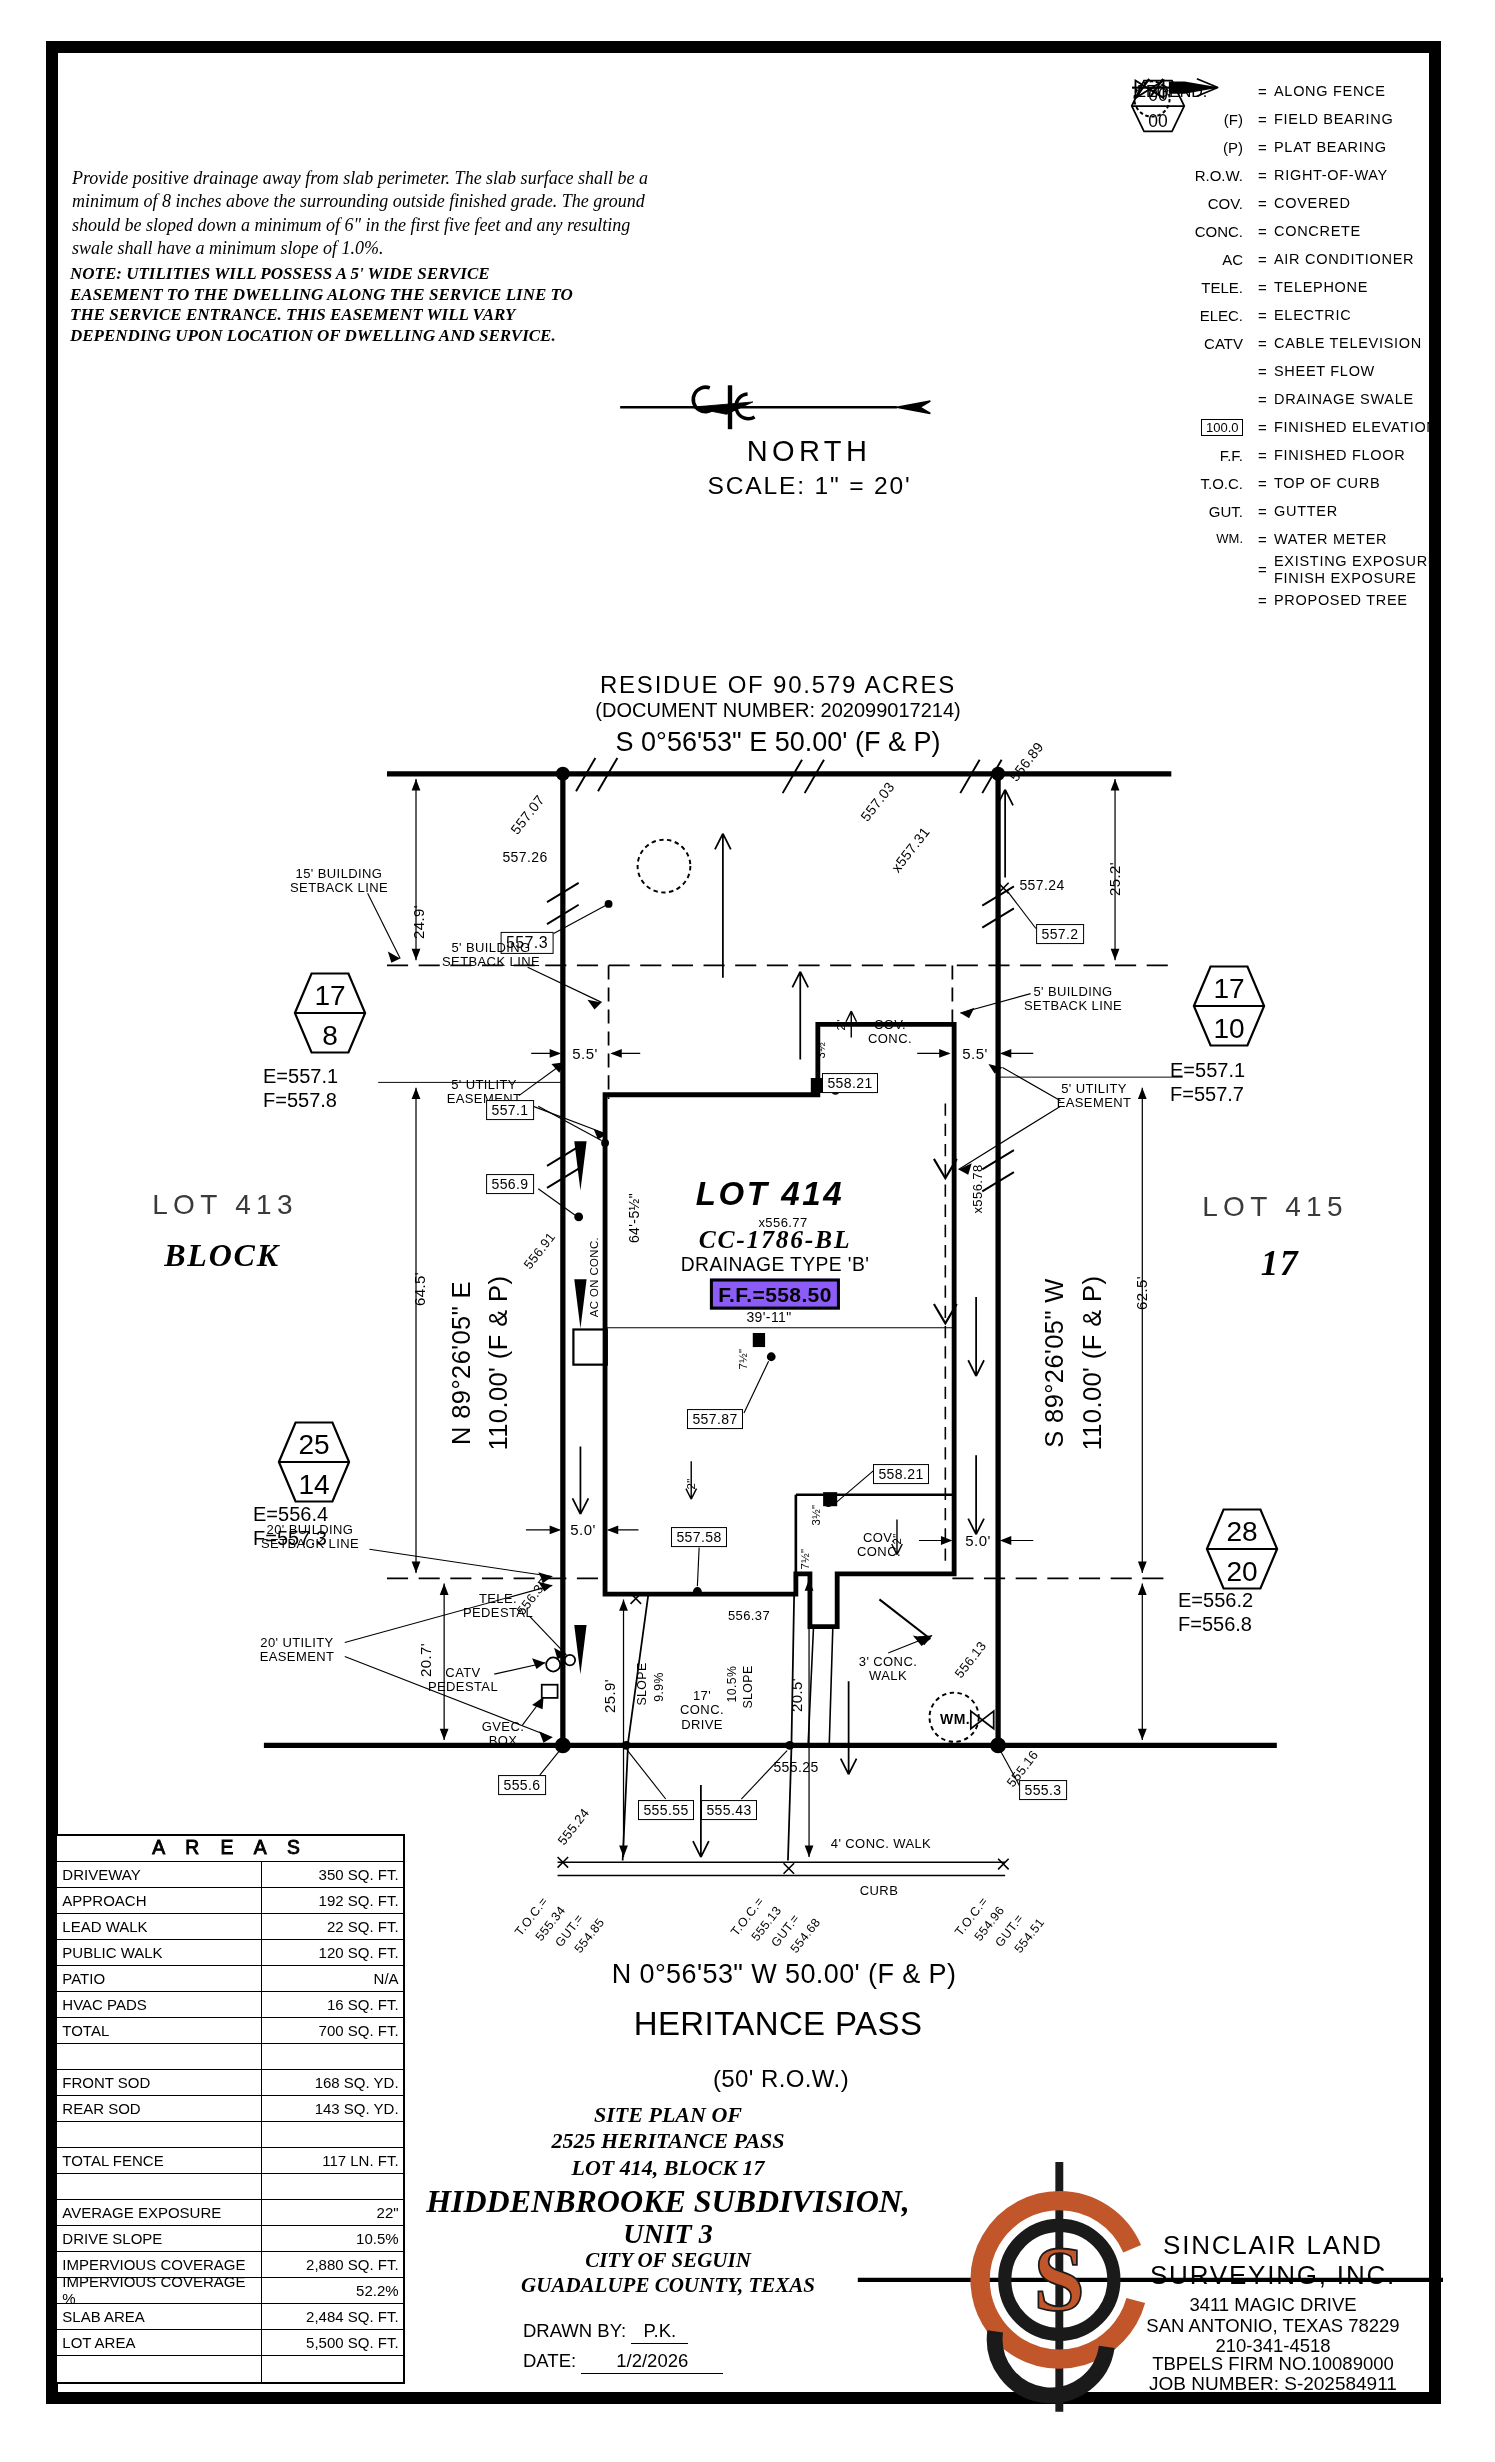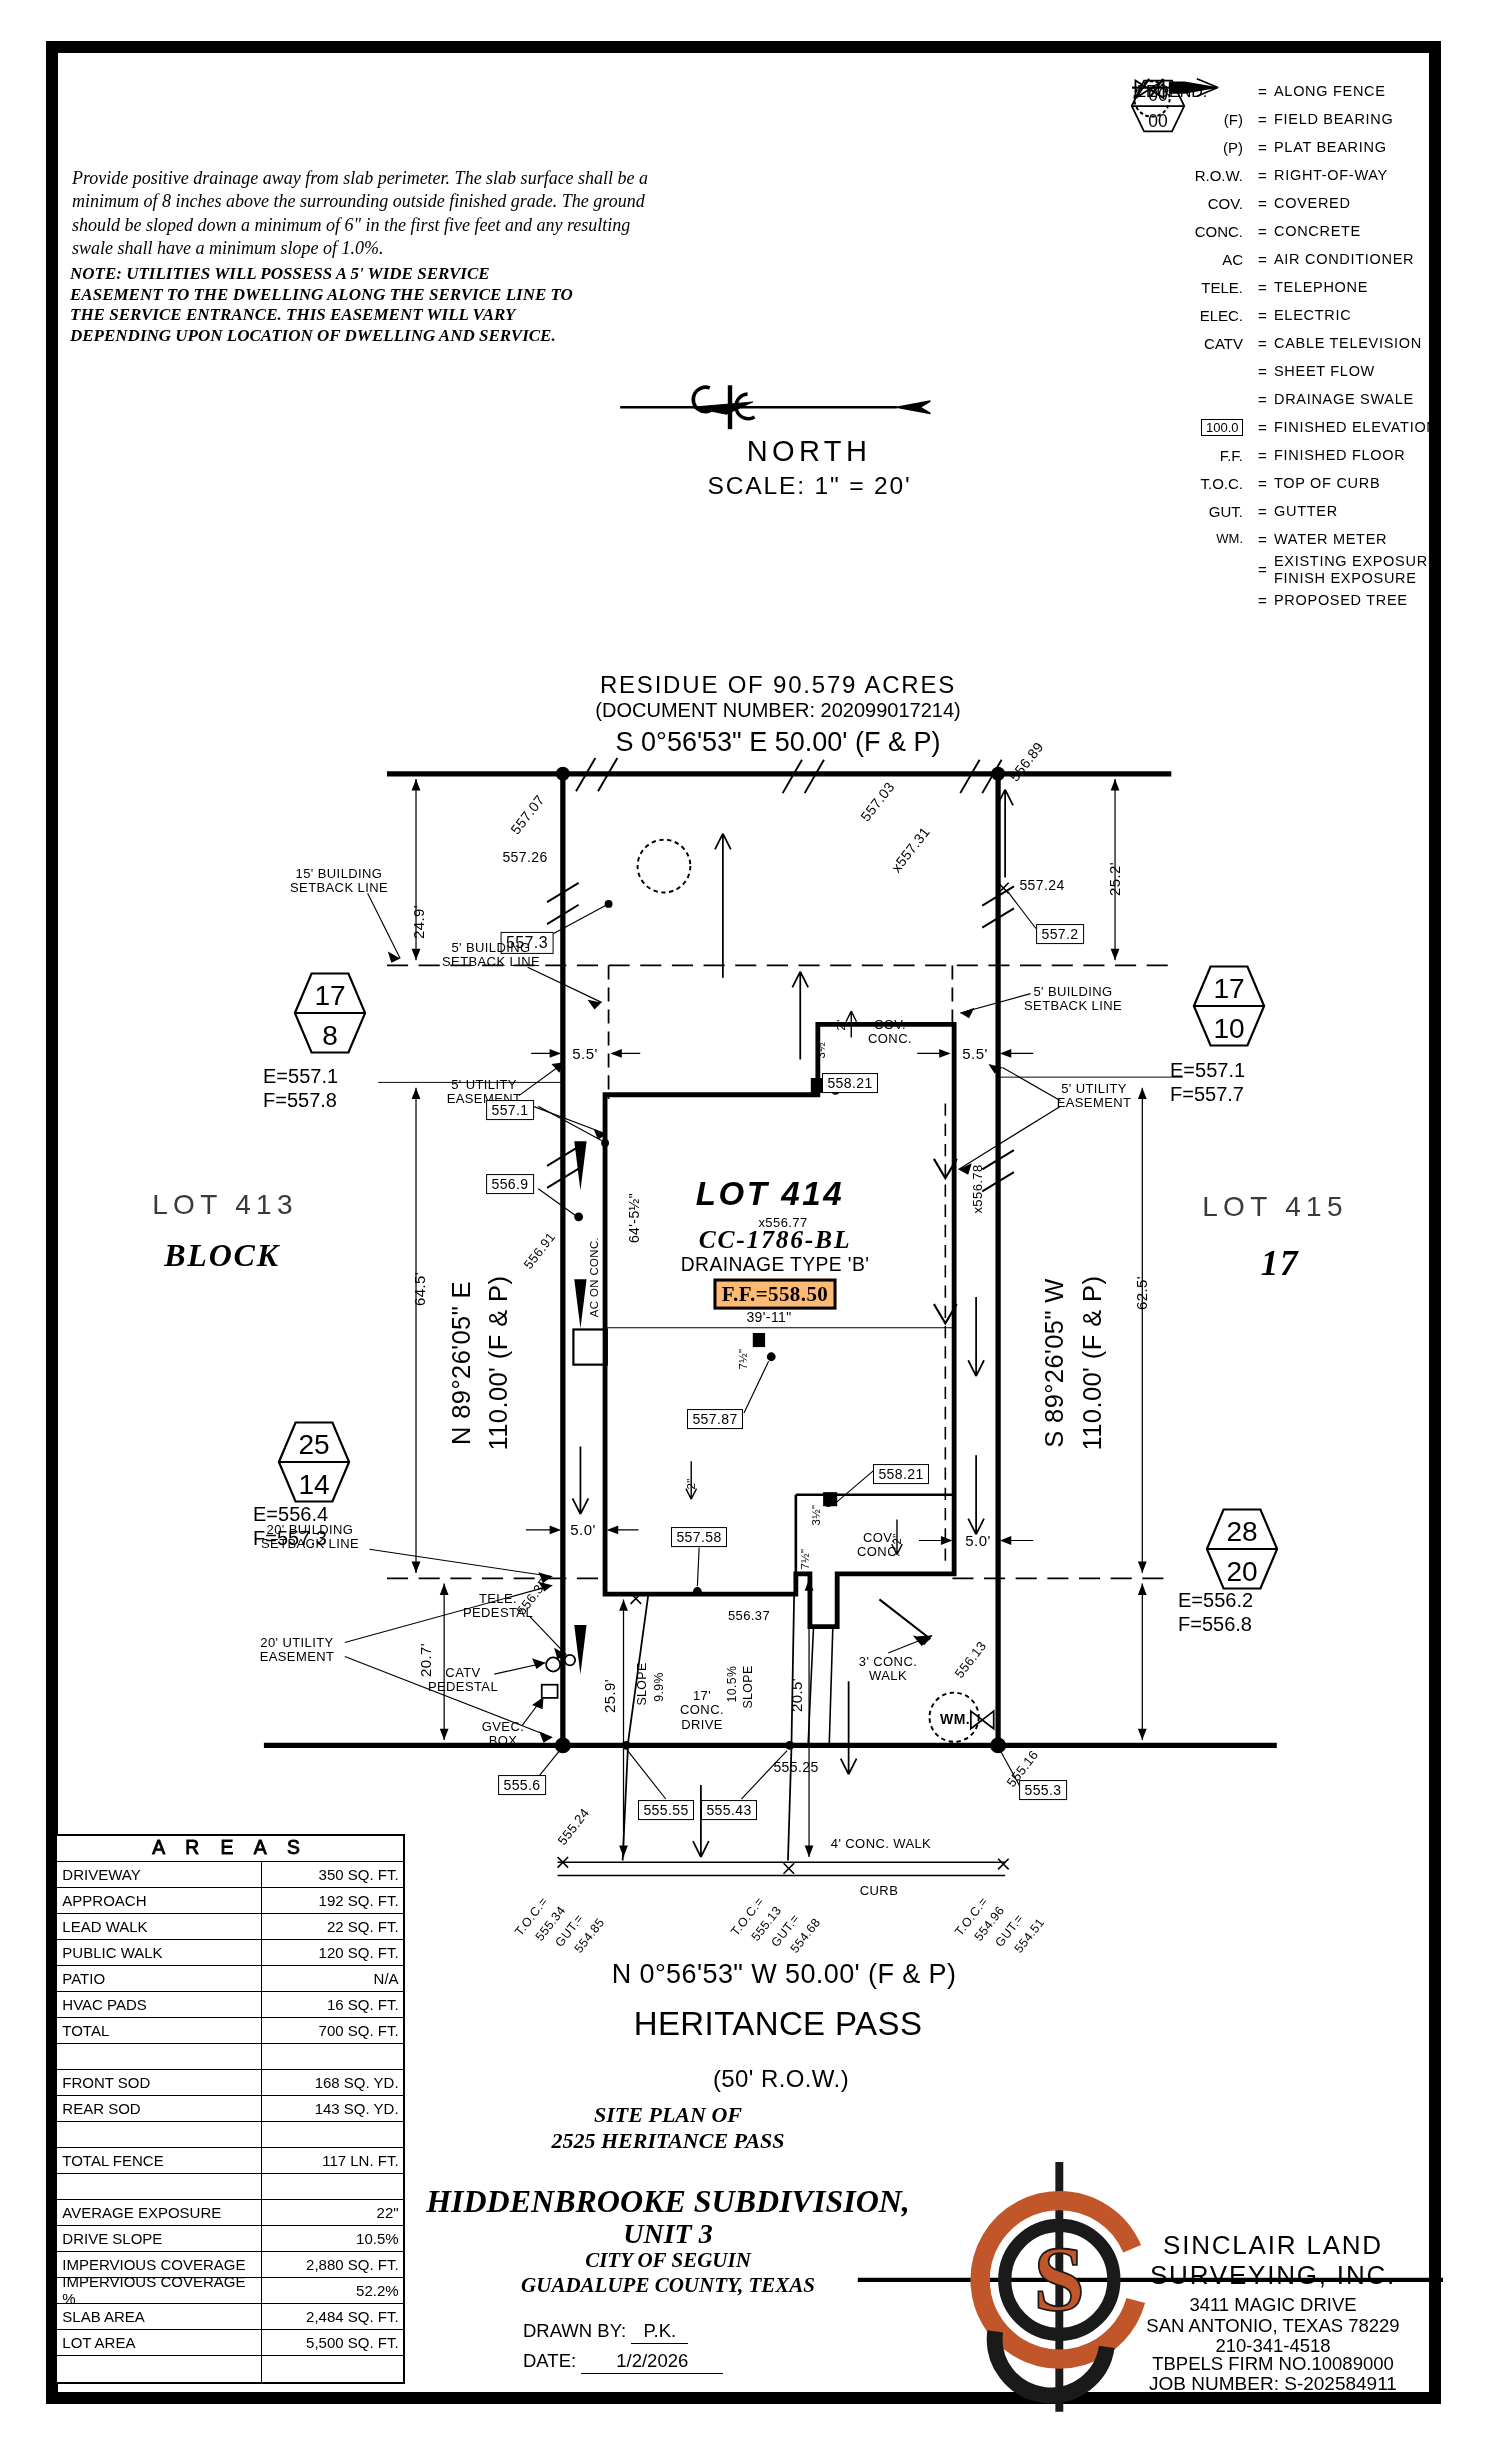--- a/index.html
+++ b/index.html
@@ -22,21 +22,21 @@
   .lg-lbl{font-size:14.5px;letter-spacing:0.7px;white-space:pre-line;line-height:1.15;}
   .lg-ebox{display:inline-block;border:1.3px solid #000;padding:0 3.5px;font-size:13px;}
   
   #north-label{position:absolute;left:677px;top:435px;width:264px;text-align:center;font-size:29px;letter-spacing:4.4px;}
   #scale-label{position:absolute;left:616px;top:472px;width:387px;text-align:center;font-size:24.6px;letter-spacing:1.8px;}
   
   .hdr{position:absolute;text-align:center;transform:translateX(-50%);white-space:nowrap;}
   
   .plbl{position:absolute;white-space:pre-line;text-align:center;line-height:1.1;letter-spacing:0.4px;}
   .plbl.box{border:1.5px solid #000;background:#fff;padding:0.9px 4.4px;white-space:nowrap;line-height:1.15;}
-  .plbl.ffbox{border:3.5px solid #000;background:#fdba74;font-weight:bold;padding:0.9px 5.3px;white-space:nowrap;font-family:Liberation Serif, serif;}
+  .plbl.ffbox{border:3.5px solid #000;background:#8b5cf6;font-weight:bold;padding:0.9px 5.3px;white-space:nowrap;}
   .plbl.lot{color:#3a3a3a;letter-spacing:5.3px;}
   .plbl.ital{font-family:"Liberation Serif",serif;font-style:italic;font-weight:bold;letter-spacing:1.8px;}
   .plbl.big{font-weight:bold;letter-spacing:2.6px;font-style:italic;}
   .plbl.bold{font-weight:bold;}
   
   .hexmark{position:absolute;}
   .heft{position:absolute;font-size:20px;line-height:24px;white-space:pre-line;text-align:left;}
   
   #areas{position:absolute;left:55px;top:1834px;width:350px;border:2.6px solid #000;background:#fff;box-sizing:border-box;}
   #areas-title{height:24.6px;border-bottom:1.8px solid #000;text-align:center;font-size:19.3px;letter-spacing:8px;
@@ -609,20 +609,21 @@
         </div>
         <div class="ar-row">
           <div class="ar-l"></div>
           <div class="ar-v"></div>
         </div>
       </div>
   </div>
 
   <div class="tb" style="top:2102px;font-size:22px;">SITE PLAN OF</div>
   <div class="tb" style="top:2128px;font-size:22px;">2525 HERITANCE PASS</div>
+  <div class="tb" style="top:2155px;font-size:22px;">LOT 414, BLOCK 17</div>
   <div class="tb" style="top:2183px;font-size:32px;">HIDDENBROOKE SUBDIVISION,</div>
   <div class="tb" style="top:2218px;font-size:28px;">UNIT 3</div>
   <div class="tb" style="top:2273px;font-size:21px;">GUADALUPE COUNTY, TEXAS</div>
   <div class="tb" style="top:2248px;font-size:21px;">CITY OF SEGUIN</div>
   <div id="drawnby" style="left:523px;top:2320px;">
     <span>DRAWN BY:</span>
     <span class="tbu" style="font-size:18.5px;">P.K.</span>
   </div>
   <div id="dateln" style="left:523px;top:2350px;">
     <span>DATE:</span>

